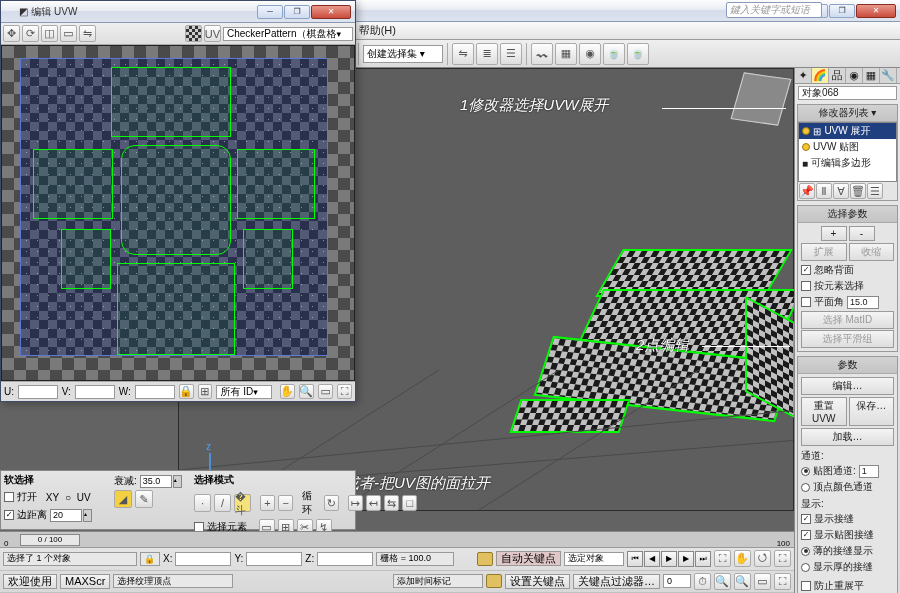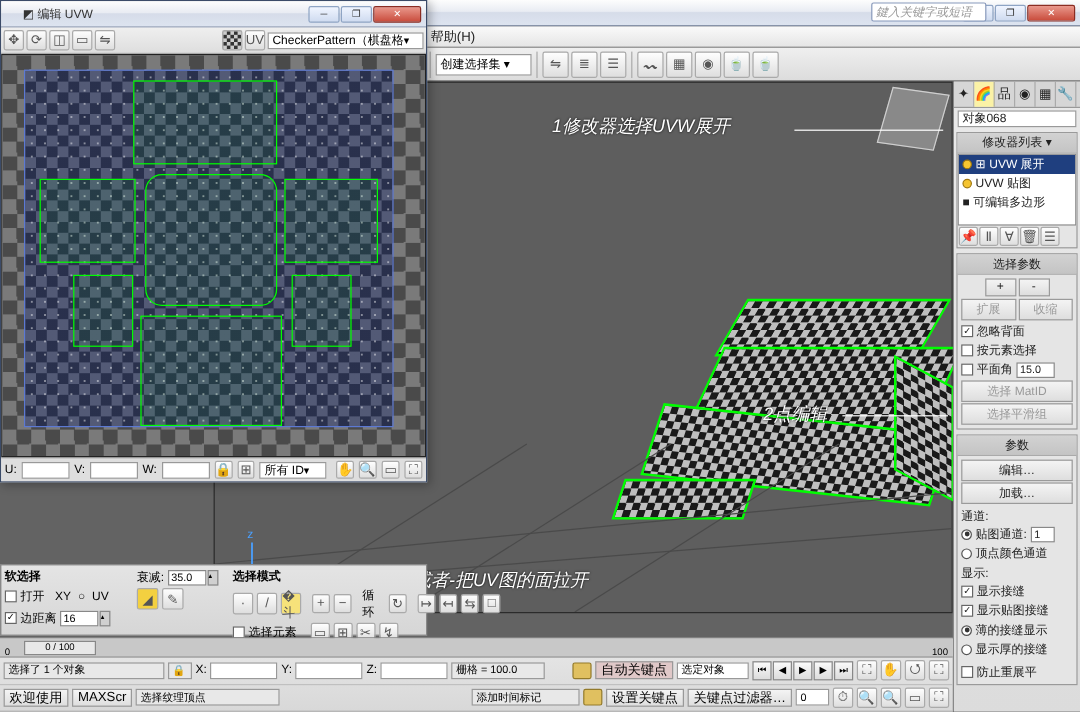--- a/index.html
+++ b/index.html
@@ -209,21 +209,21 @@
           <div class="row"><div class="chk">
                 <div class="box"></div>
                 <span>打开</span>
               </div>&nbsp;<span>XY</span>&nbsp;○&nbsp;<span>UV</span></div>
           <div class="row">
               <div class="chk">
                 <div class="box">✓</div>
                 <span>边距离</span>
               </div>
               <div class="spinbox">
-                <div class="sv">16</div>
+                <div class="sv">20</div>
                 <div class="sp">▴</div>
               </div>
             </div>
         </div>
         <div style="flex:0 0 70px">
           <div class="row">
               <span>衰减:</span>
               <div class="spinbox">
                 <div class="sv">35.0</div>
                 <div class="sp">▴</div>
@@ -333,20 +333,24 @@
             </div>
           <div class="cp-btn" style="color:#999">选择 MatID</div>
           <div class="cp-btn" style="color:#999">选择平滑组</div>
         </div>
       </div>
 
       <div class="cp-sec">
         <div class="cp-sec-h">参数</div>
         <div class="cp-body">
           <div class="cp-btn">编辑…</div>
+          <div style="display:flex;gap:2px">
+            <div class="cp-btn" style="flex:1">重置 UVW</div>
+            <div class="cp-btn" style="flex:1">保存…</div>
+          </div>
           <div class="cp-btn">加载…</div>
           <div style="padding-top:2px">通道:</div>
           <div class="rad">
               <div class="r on"></div>
               <span>贴图通道:</span>
               <div class="spinbox">
                 <div class="sv" style="width:20px">1</div>
               </div>
             </div>
           <div class="rad">

